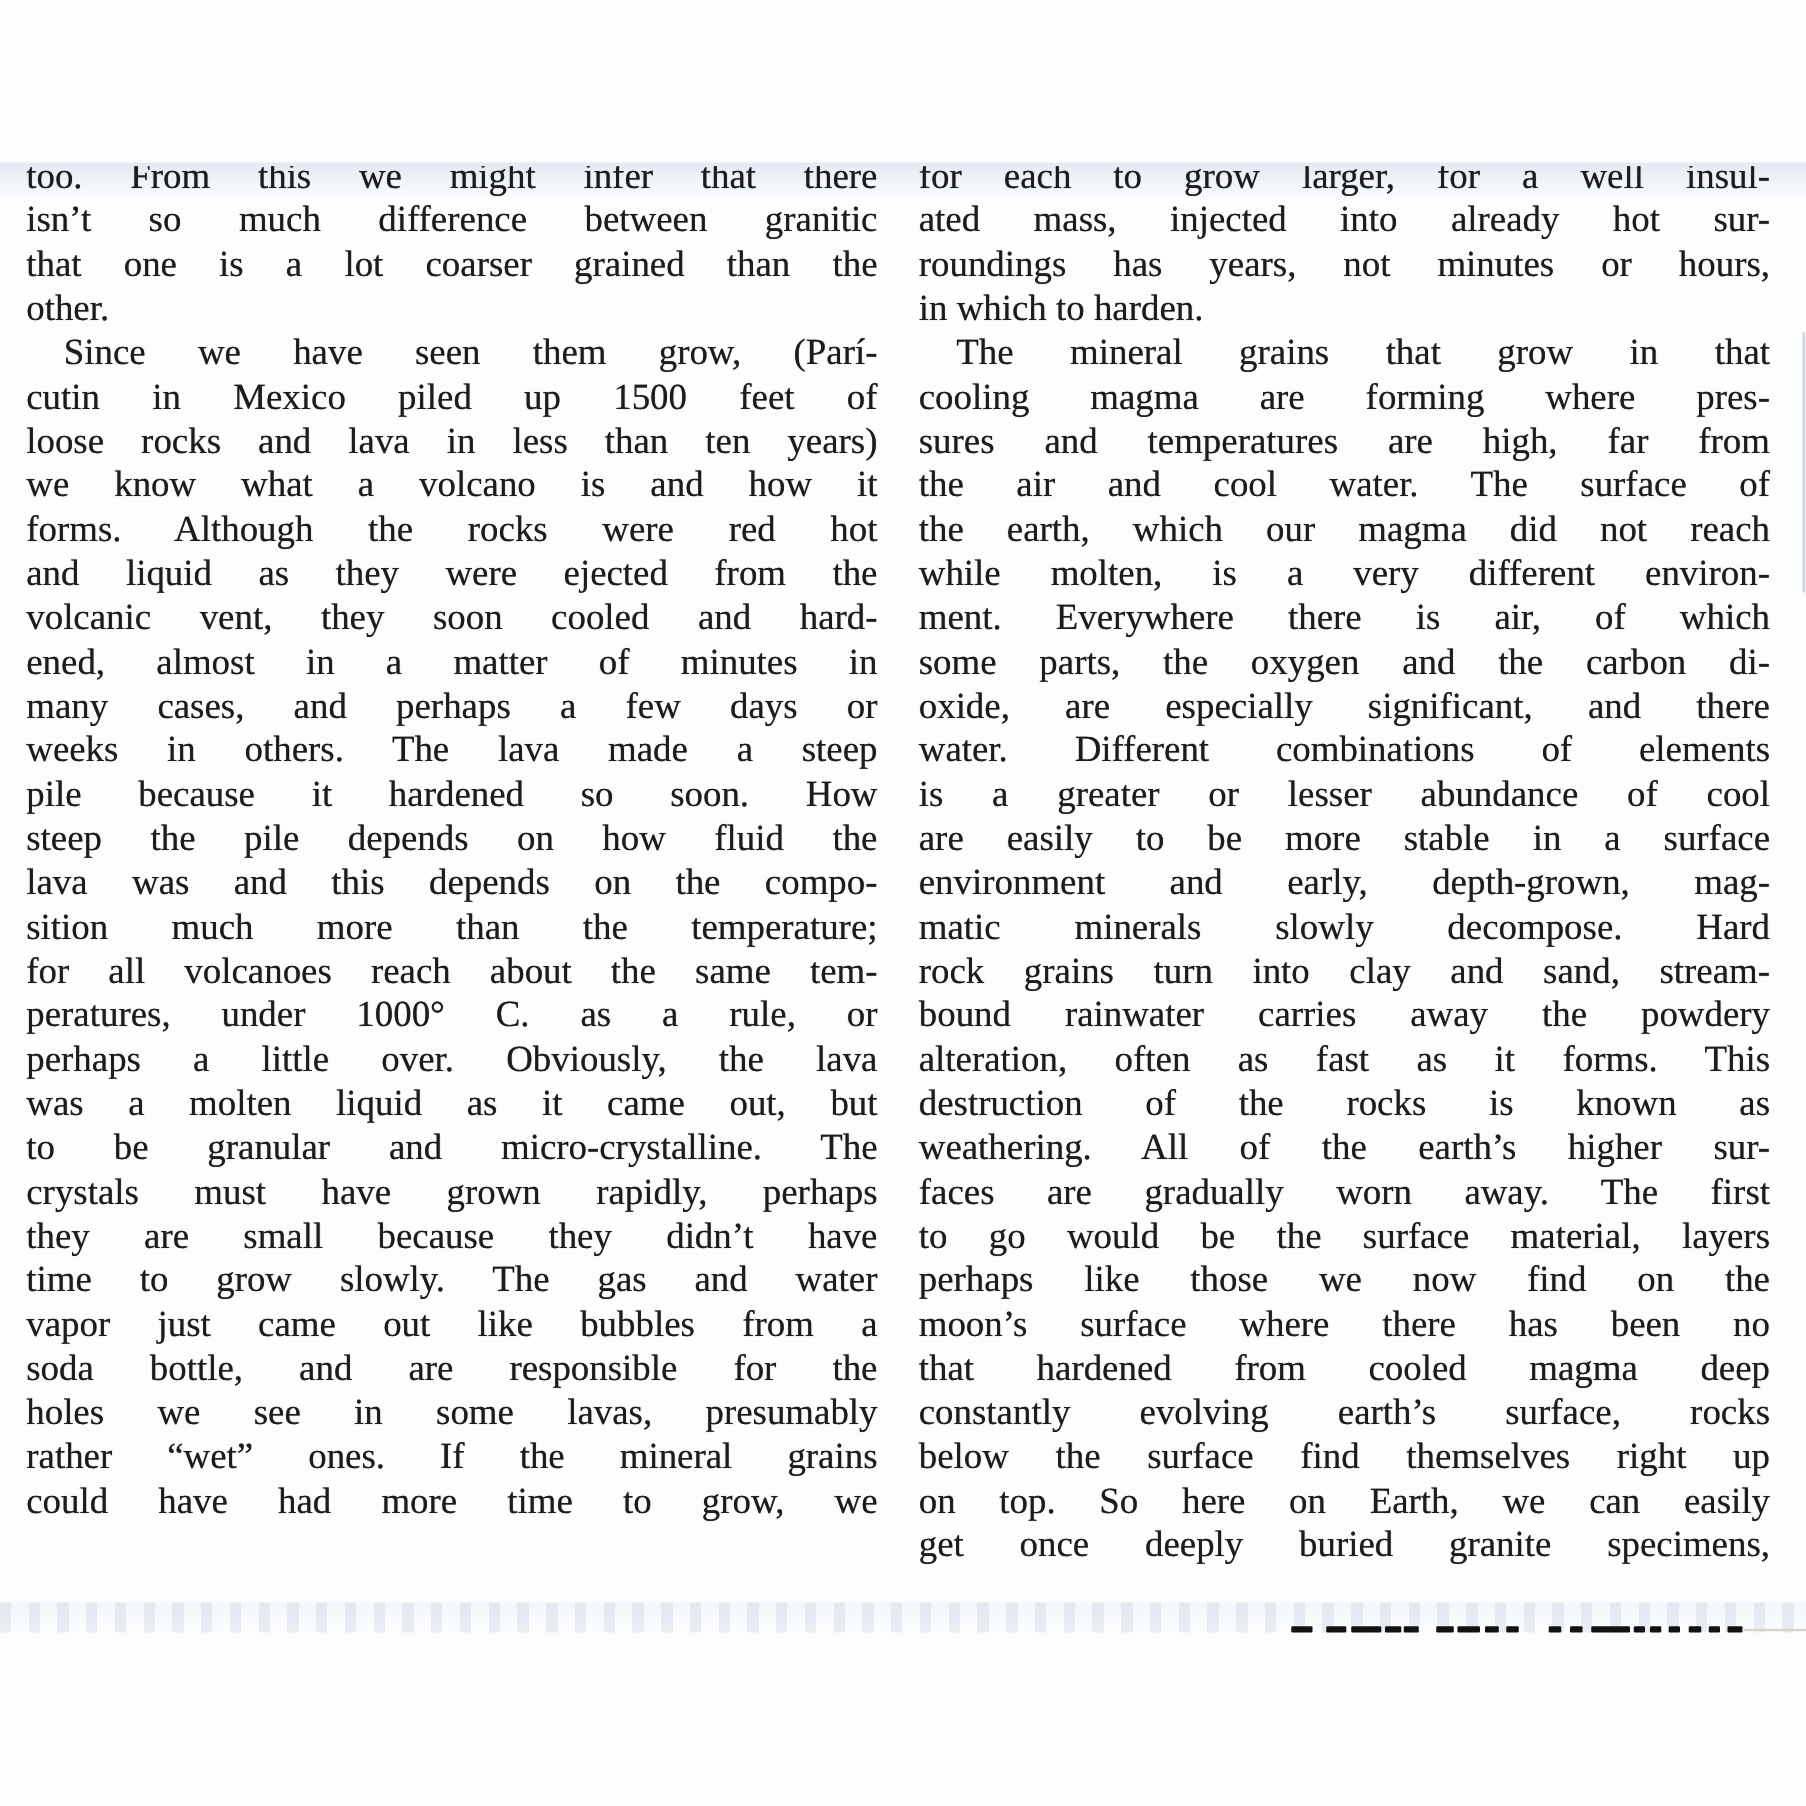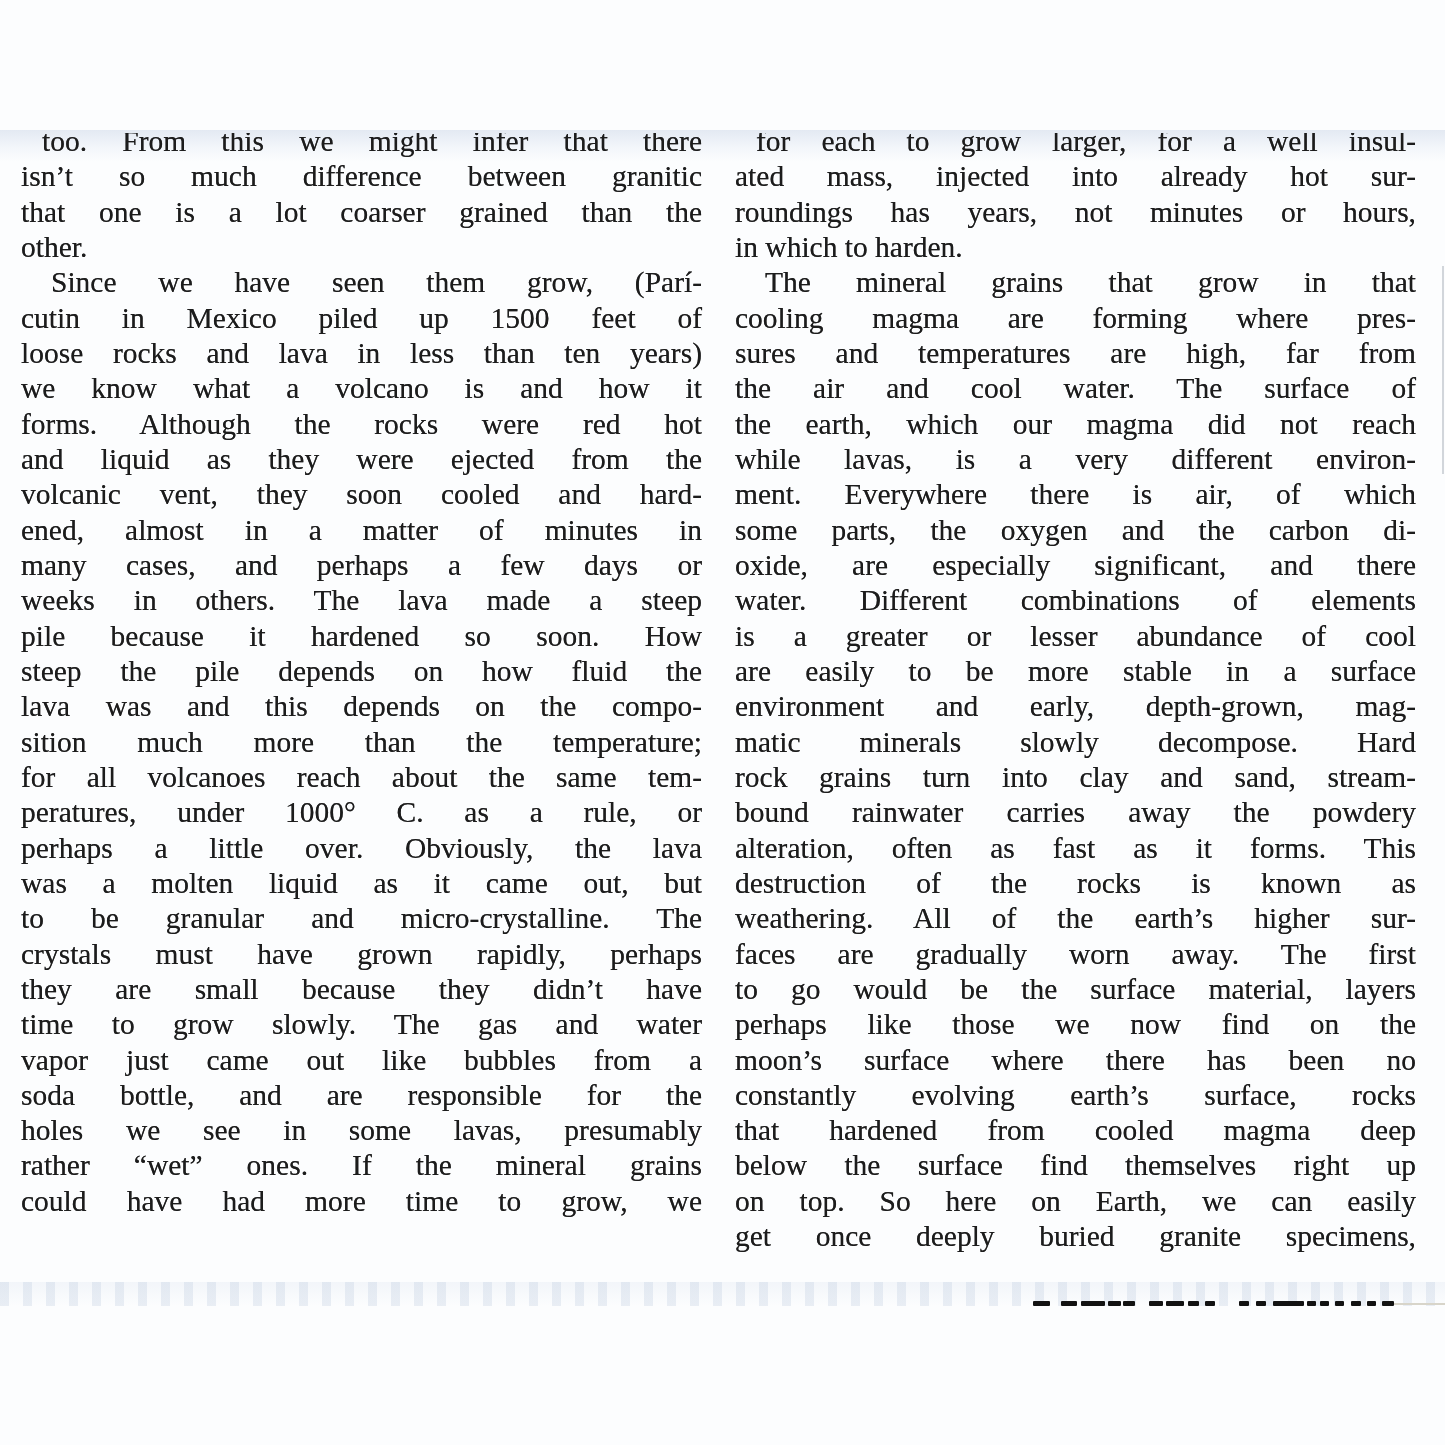--- a/index.html
+++ b/index.html
@@ -31,21 +31,21 @@
   #col-left{left:21px;}
   #col-right{left:735px;}
   .line{
     height:35.34px;
     text-align:justify;
     -moz-text-align-last:justify;
     text-align-last:justify;
   }
   .line.no-just{text-align-last:left;-moz-text-align-last:left;}
   .line.indent{padding-left:30px;}
-  .line.clipped{height:26.3px;overflow:hidden;margin-left:21px;}
+  .line.clipped{height:26.3px;overflow:hidden;}
   .line.clipped .clip-inner{
     margin-top:-9px;height:35.34px;
     text-align:justify;text-align-last:justify;-moz-text-align-last:justify;
   }
   
   .footer-row{
     position:absolute;left:1033px;top:1300px;height:6px;
     display:flex;align-items:center;
   }
   .dash{height:5px;background:#121212;border-radius:1px;flex:0 0 auto;}
@@ -104,40 +104,40 @@
       <div class="clip-inner">for each to grow larger, for a well insul-</div>
     </div>
     <div class="line">ated mass, injected into already hot sur-</div>
     <div class="line">roundings has years, not minutes or hours,</div>
     <div class="line no-just">in which to harden.</div>
     <div class="line indent">The mineral grains that grow in that</div>
     <div class="line">cooling magma are forming where pres-</div>
     <div class="line">sures and temperatures are high, far from</div>
     <div class="line">the air and cool water.  The surface of</div>
     <div class="line">the earth, which our magma did not reach</div>
-    <div class="line">while lavas, is a very different environ-</div>
+    <div class="line">while molten, is a very different environ-</div>
     <div class="line">ment.  Everywhere there is air, of which</div>
     <div class="line">some parts, the oxygen and the carbon di-</div>
     <div class="line">oxide, are especially significant, and there</div>
     <div class="line">water.  Different combinations of elements</div>
     <div class="line">is a greater or lesser abundance of cool</div>
     <div class="line">are easily to be more stable in a surface</div>
     <div class="line">environment and early, depth-grown, mag-</div>
     <div class="line">matic minerals slowly decompose.  Hard</div>
     <div class="line">rock grains turn into clay and sand, stream-</div>
     <div class="line">bound rainwater carries away the powdery</div>
     <div class="line">alteration, often as fast as it forms.  This</div>
     <div class="line">destruction of the rocks is known as</div>
     <div class="line">weathering.  All of the earth’s higher sur-</div>
     <div class="line">faces are gradually worn away.  The first</div>
     <div class="line">to go would be the surface material, layers</div>
     <div class="line">perhaps like those we now find on the</div>
     <div class="line">moon’s surface where there has been no</div>
+    <div class="line">that hardened from cooled magma deep</div>
     <div class="line">constantly evolving earth’s surface, rocks</div>
-    <div class="line">that hardened from cooled magma deep</div>
     <div class="line">below the surface find themselves right up</div>
     <div class="line">on top.  So here on Earth, we can easily</div>
     <div class="line">get once deeply buried granite specimens,</div>
   </div>
 
 <div class="band-bottom"></div>
 
 <div class="footer-row">
     <span class="dash" style="width: 17px; margin-right: 11px;"></span>
     <span class="dash" style="width: 16px; margin-right: 4px;"></span>

